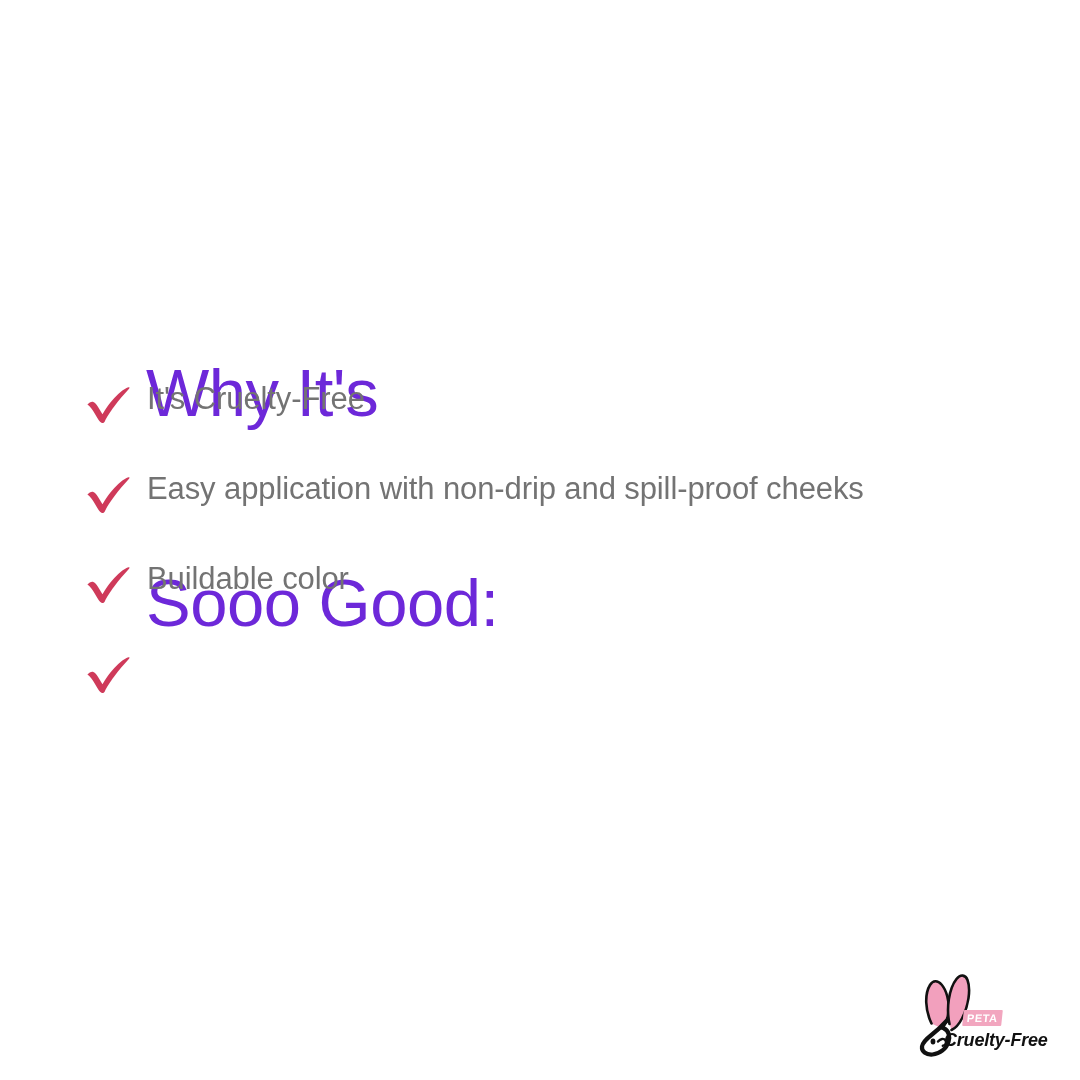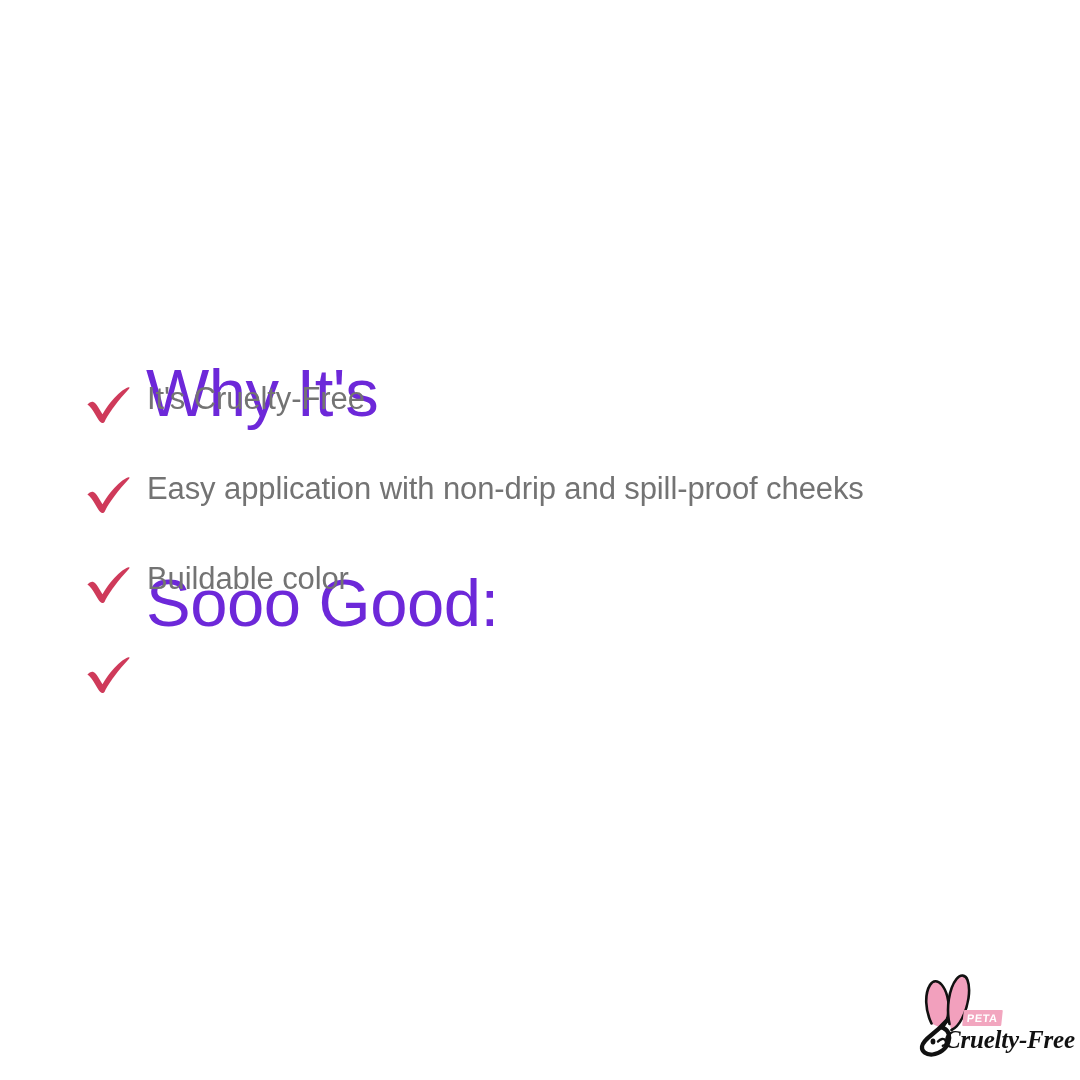--- a/index.html
+++ b/index.html
@@ -116,24 +116,24 @@
     line-height: 14px;
     letter-spacing: 0.5px;
     padding: 1px 4px 1px 4px;
     border-radius: 1px;
     transform: skewX(-6deg);
   }
   #cruelty-free-text {
     position: absolute;
     left: 26px;
     top: 58px;
-    font-family: Liberation Serif, serif;
+    font-family: Liberation Sans, sans-serif;
     font-style: italic;
     font-weight: 700;
-    font-size: 25px;
+    font-size: 18px;
     line-height: 28px;
     color: #111111;
     letter-spacing: -0.2px;
     white-space: nowrap;
   }
 </style>
 </head>
 <body>
 
 <div id="card">

